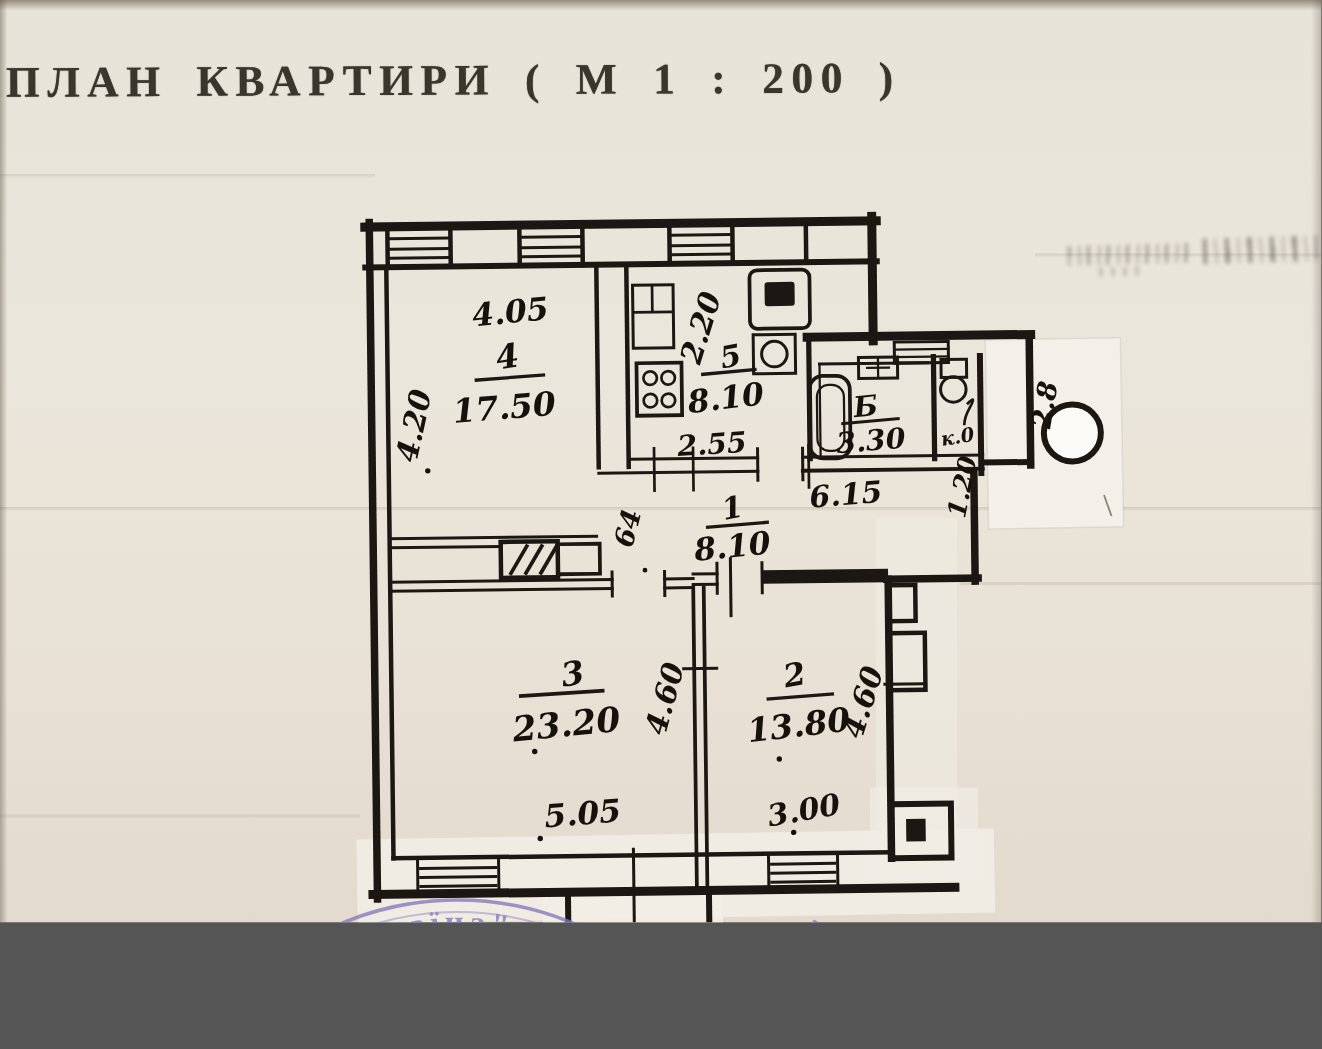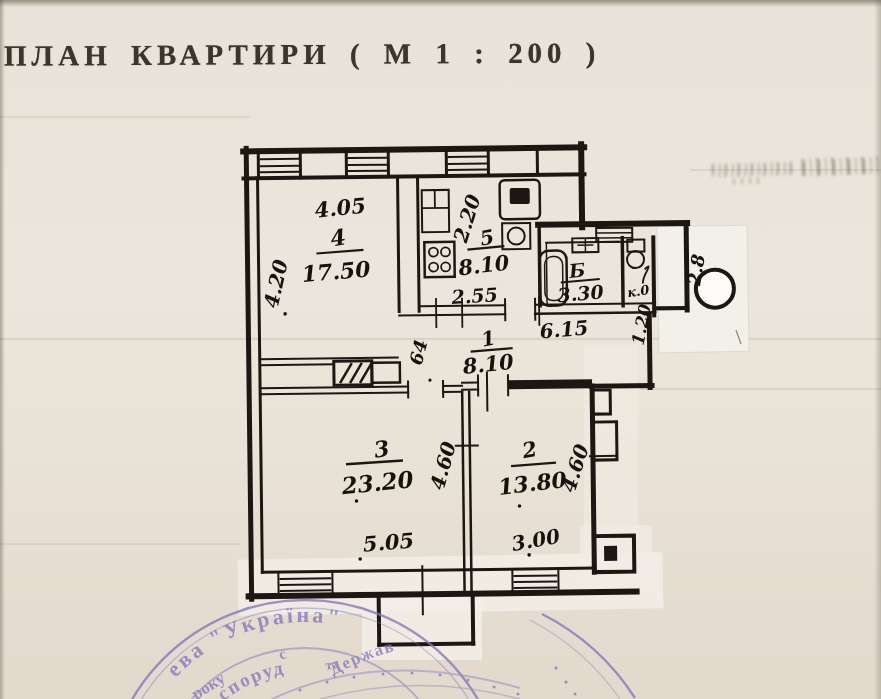--- a/index.html
+++ b/index.html
@@ -1,17 +1,17 @@
 <!DOCTYPE html>
 <html><head>
 <meta charset="utf-8">
 <style>
   html,body{margin:0;padding:0;background:#555;}
   .page{
-    position:relative;width:881px;height:699px;overflow:hidden;
+    position:relative;width:881px;height:615px;overflow:hidden;
     background:linear-gradient(180deg,#e8e3d8 0%,#ebe6dc 38%,#e9e2d6 68%,#e5ddd1 100%);
     font-family:"Liberation Serif",serif;
   }
   .crease{position:absolute;pointer-events:none;}
   .crease-top{left:0;top:0;width:881px;height:7px;background:linear-gradient(180deg,rgba(122,112,96,.75),rgba(122,112,96,0));}
   .crease-1{left:0;top:116px;width:250px;height:3px;background:linear-gradient(180deg,rgba(120,110,95,.18),rgba(120,110,95,0));}
   .crease-2{left:690px;top:169px;width:191px;height:3px;background:linear-gradient(180deg,rgba(120,110,95,.20),rgba(120,110,95,0));}
   .crease-3{left:0;top:338px;width:881px;height:3px;background:linear-gradient(180deg,rgba(118,108,92,.22),rgba(118,108,92,0));}
   .crease-3b{left:640px;top:388px;width:241px;height:2px;background:rgba(118,108,92,.14);}
   .crease-4{left:0;top:543px;width:240px;height:2px;background:rgba(118,108,92,.12);}

